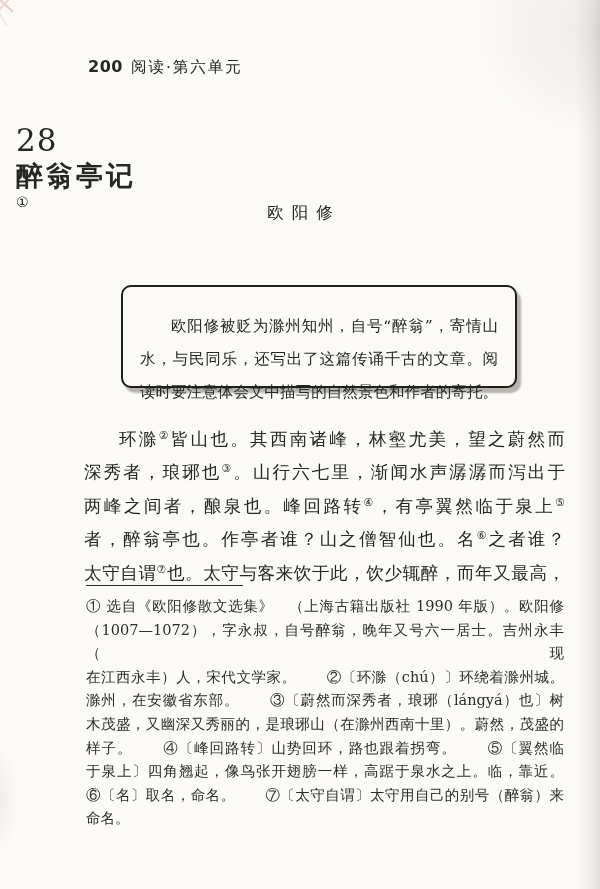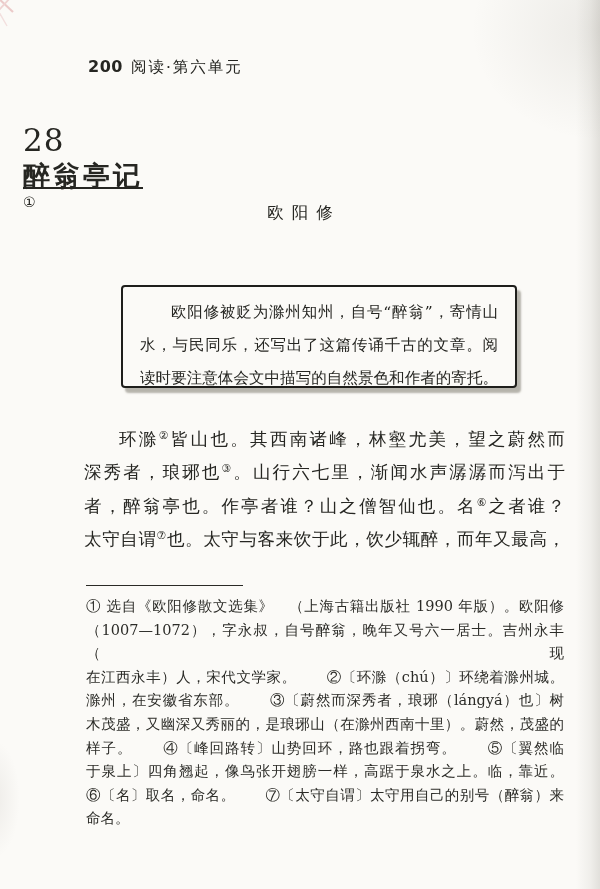--- a/index.html
+++ b/index.html
@@ -41,36 +41,36 @@
   }
 
   
   .title-row {
     position: absolute; top: 122px; left: 0; width: 100%;
     display: flex; justify-content: center; align-items: baseline; flex-direction: column;
   }
   .title-num { font-family: "DejaVu Serif", serif; font-size: 31px; letter-spacing: 1px; }
   .title-text {
     font-family: "DejaVu Sans", sans-serif; font-weight: bold;
-    font-size: 27px; letter-spacing: 3px; margin-left: 23px; text-decoration: underline;
+    font-size: 27px; letter-spacing: 3px; margin-left: 16px;
   }
   .title-ref { font-size: 14px; font-weight: normal; vertical-align: 14px; font-family: "DejaVu Sans", sans-serif; }
 
   .author-row {
     position: absolute; top: 202px; left: 0; width: 100%;
     text-align: center; font-size: 16.5px; letter-spacing: 8px; text-indent: 8px;
   }
 
   
   .intro-box {
     position: absolute; left: 121px; top: 285px; width: 396px; height: 103px;
     box-sizing: border-box;
-    border: 2px solid #1e1e1b; border-radius: 4px;
+    border: 2px solid #1e1e1b; border-radius: 10px;
     box-shadow: 4px 5px 2px rgba(125,122,112,0.55);
-    padding: 9px 17px 0 17px;
+    padding: 23px 17px 0 17px;
     background: #fbfaf7;
   }
   .intro-line {
     font-size: 15.5px; line-height: 33px; letter-spacing: 0;
     text-align: justify; text-align-last: justify; text-justify: inter-ideograph;
     white-space: nowrap; overflow: visible;
   }
   .intro-line.indent { text-indent: 2em; }
 
   
@@ -121,20 +121,21 @@
 
   <div class="intro-box">
     <div class="intro-line indent">欧阳修被贬为滁州知州，自号“醉翁”，寄情山</div>
     <div class="intro-line">水，与民同乐，还写出了这篇传诵千古的文章。阅</div>
     <div class="intro-line">读时要注意体会文中描写的自然景色和作者的寄托。</div>
   </div>
 
   <div class="body-block">
     <div class="body-line indent">环滁<sup class="cref">②</sup>皆山也。其西南诸峰，林壑尤美，望之蔚然而</div>
     <div class="body-line">深秀者，琅琊也<sup class="cref">③</sup>。山行六七里，渐闻水声潺潺而泻出于</div>
+    <div class="body-line">两峰之间者，酿泉也。峰回路转<sup class="cref">④</sup>，有亭翼然临于泉上<sup class="cref">⑤</sup></div>
     <div class="body-line">者，醉翁亭也。作亭者谁？山之僧智仙也。名<sup class="cref">⑥</sup>之者谁？</div>
     <div class="body-line">太守自谓<sup class="cref">⑦</sup>也。太守与客来饮于此，饮少辄醉，而年又最高，</div>
   </div>
 
   <div class="fn-rule"></div>
 
   <div class="fn-block">
     <div class="fn-line">① 选自《欧阳修散文选集》　（上海古籍出版社 1990 年版）。欧阳修</div>
     <div class="fn-line">（1007—1072），字永叔，自号醉翁，晚年又号六一居士。吉州永丰（现</div>
     <div class="fn-line">在江西永丰）人，宋代文学家。　　②〔环滁（chú）〕环绕着滁州城。</div>

